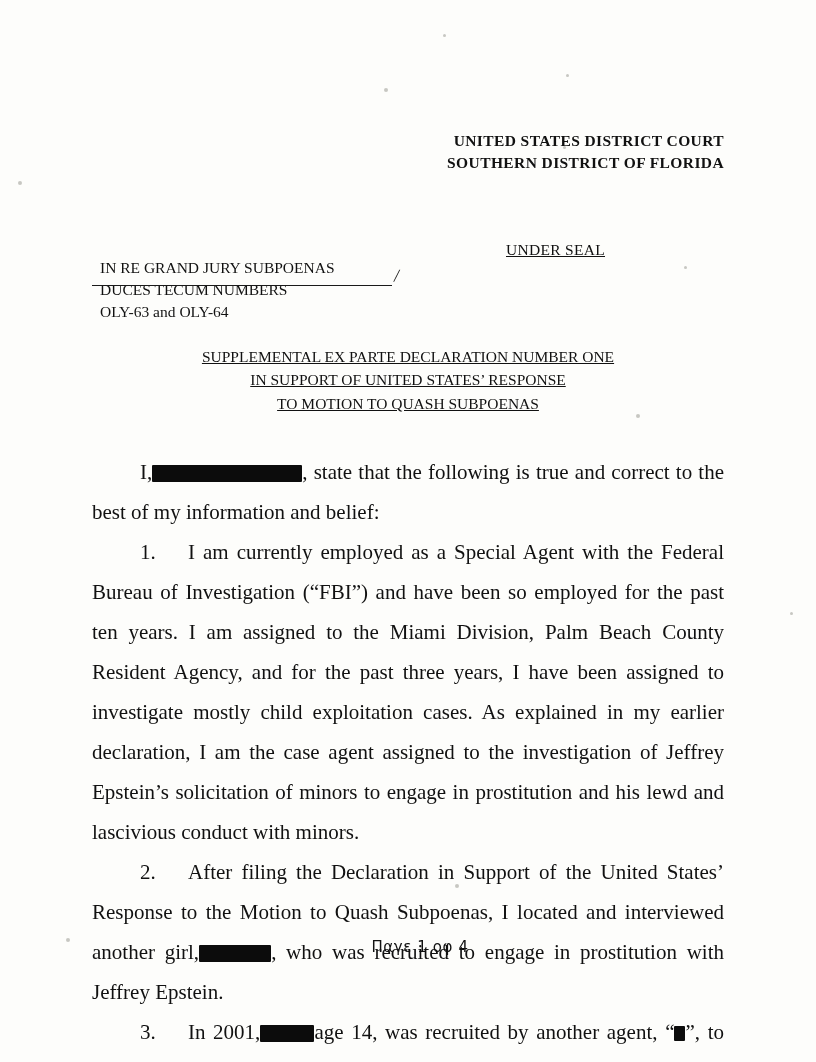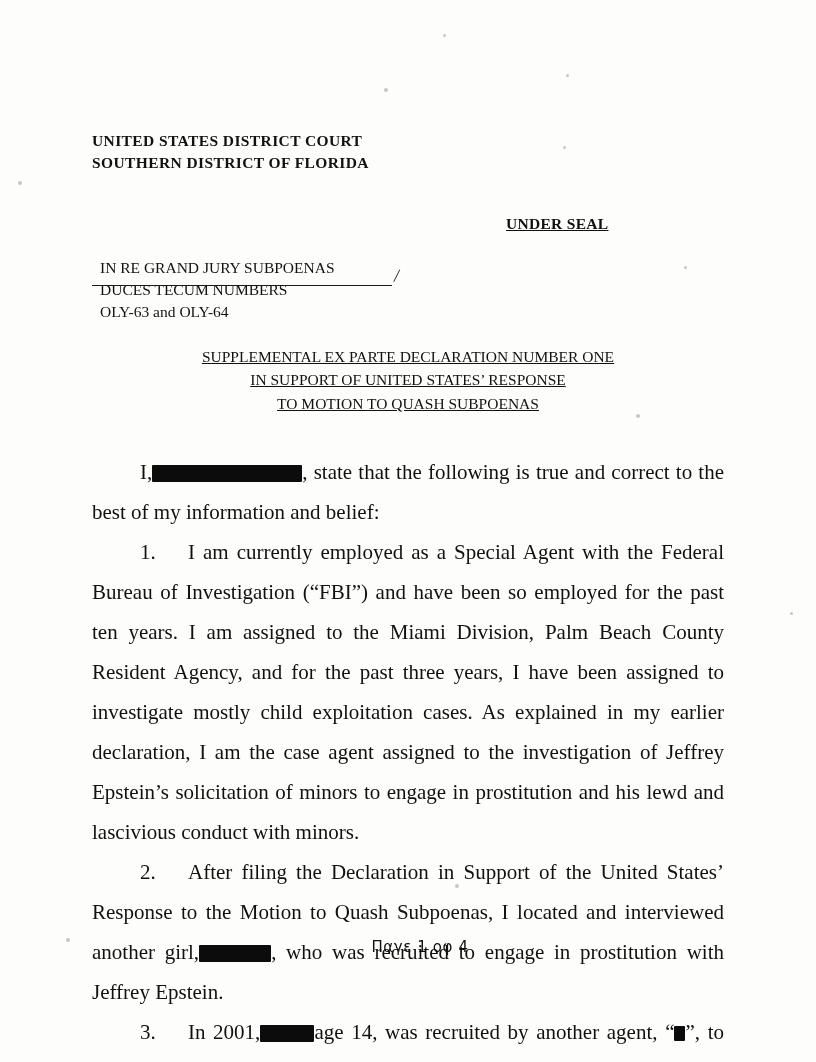--- a/index.html
+++ b/index.html
@@ -28,21 +28,21 @@
     border-radius: 50%;
     opacity: 0.55;
   }
   .content {
     position: absolute;
     left: 92px;
     top: 130px;
     width: 632px;
   }
   .court-title {
-    text-align: left;
+    text-align: right;
     font-weight: bold;
     font-size: 15.5px;
     letter-spacing: 0.4px;
     line-height: 1.45;
   }
   .court-title div { white-space: nowrap; }
 
   .caption {
     margin-top: 38px;
     position: relative;
@@ -63,21 +63,22 @@
     top: 0;
     width: 250px;
     text-align: left;
   }
   .caption-right .case-no {
     display: block;
     padding-left: 10px;
   }
   .caption-right .under-seal {
     display: block;
-    font-weight: bold;
+    margin-top: 26px;
+    font-weight: normal;
     text-decoration: underline;
     padding-left: 32px;
     letter-spacing: 0.3px;
   }
   .caption-rule {
     position: absolute;
     left: 0;
     top: 72px;
     width: 300px;
     border-bottom: 1.4px solid #1a1a1a;

